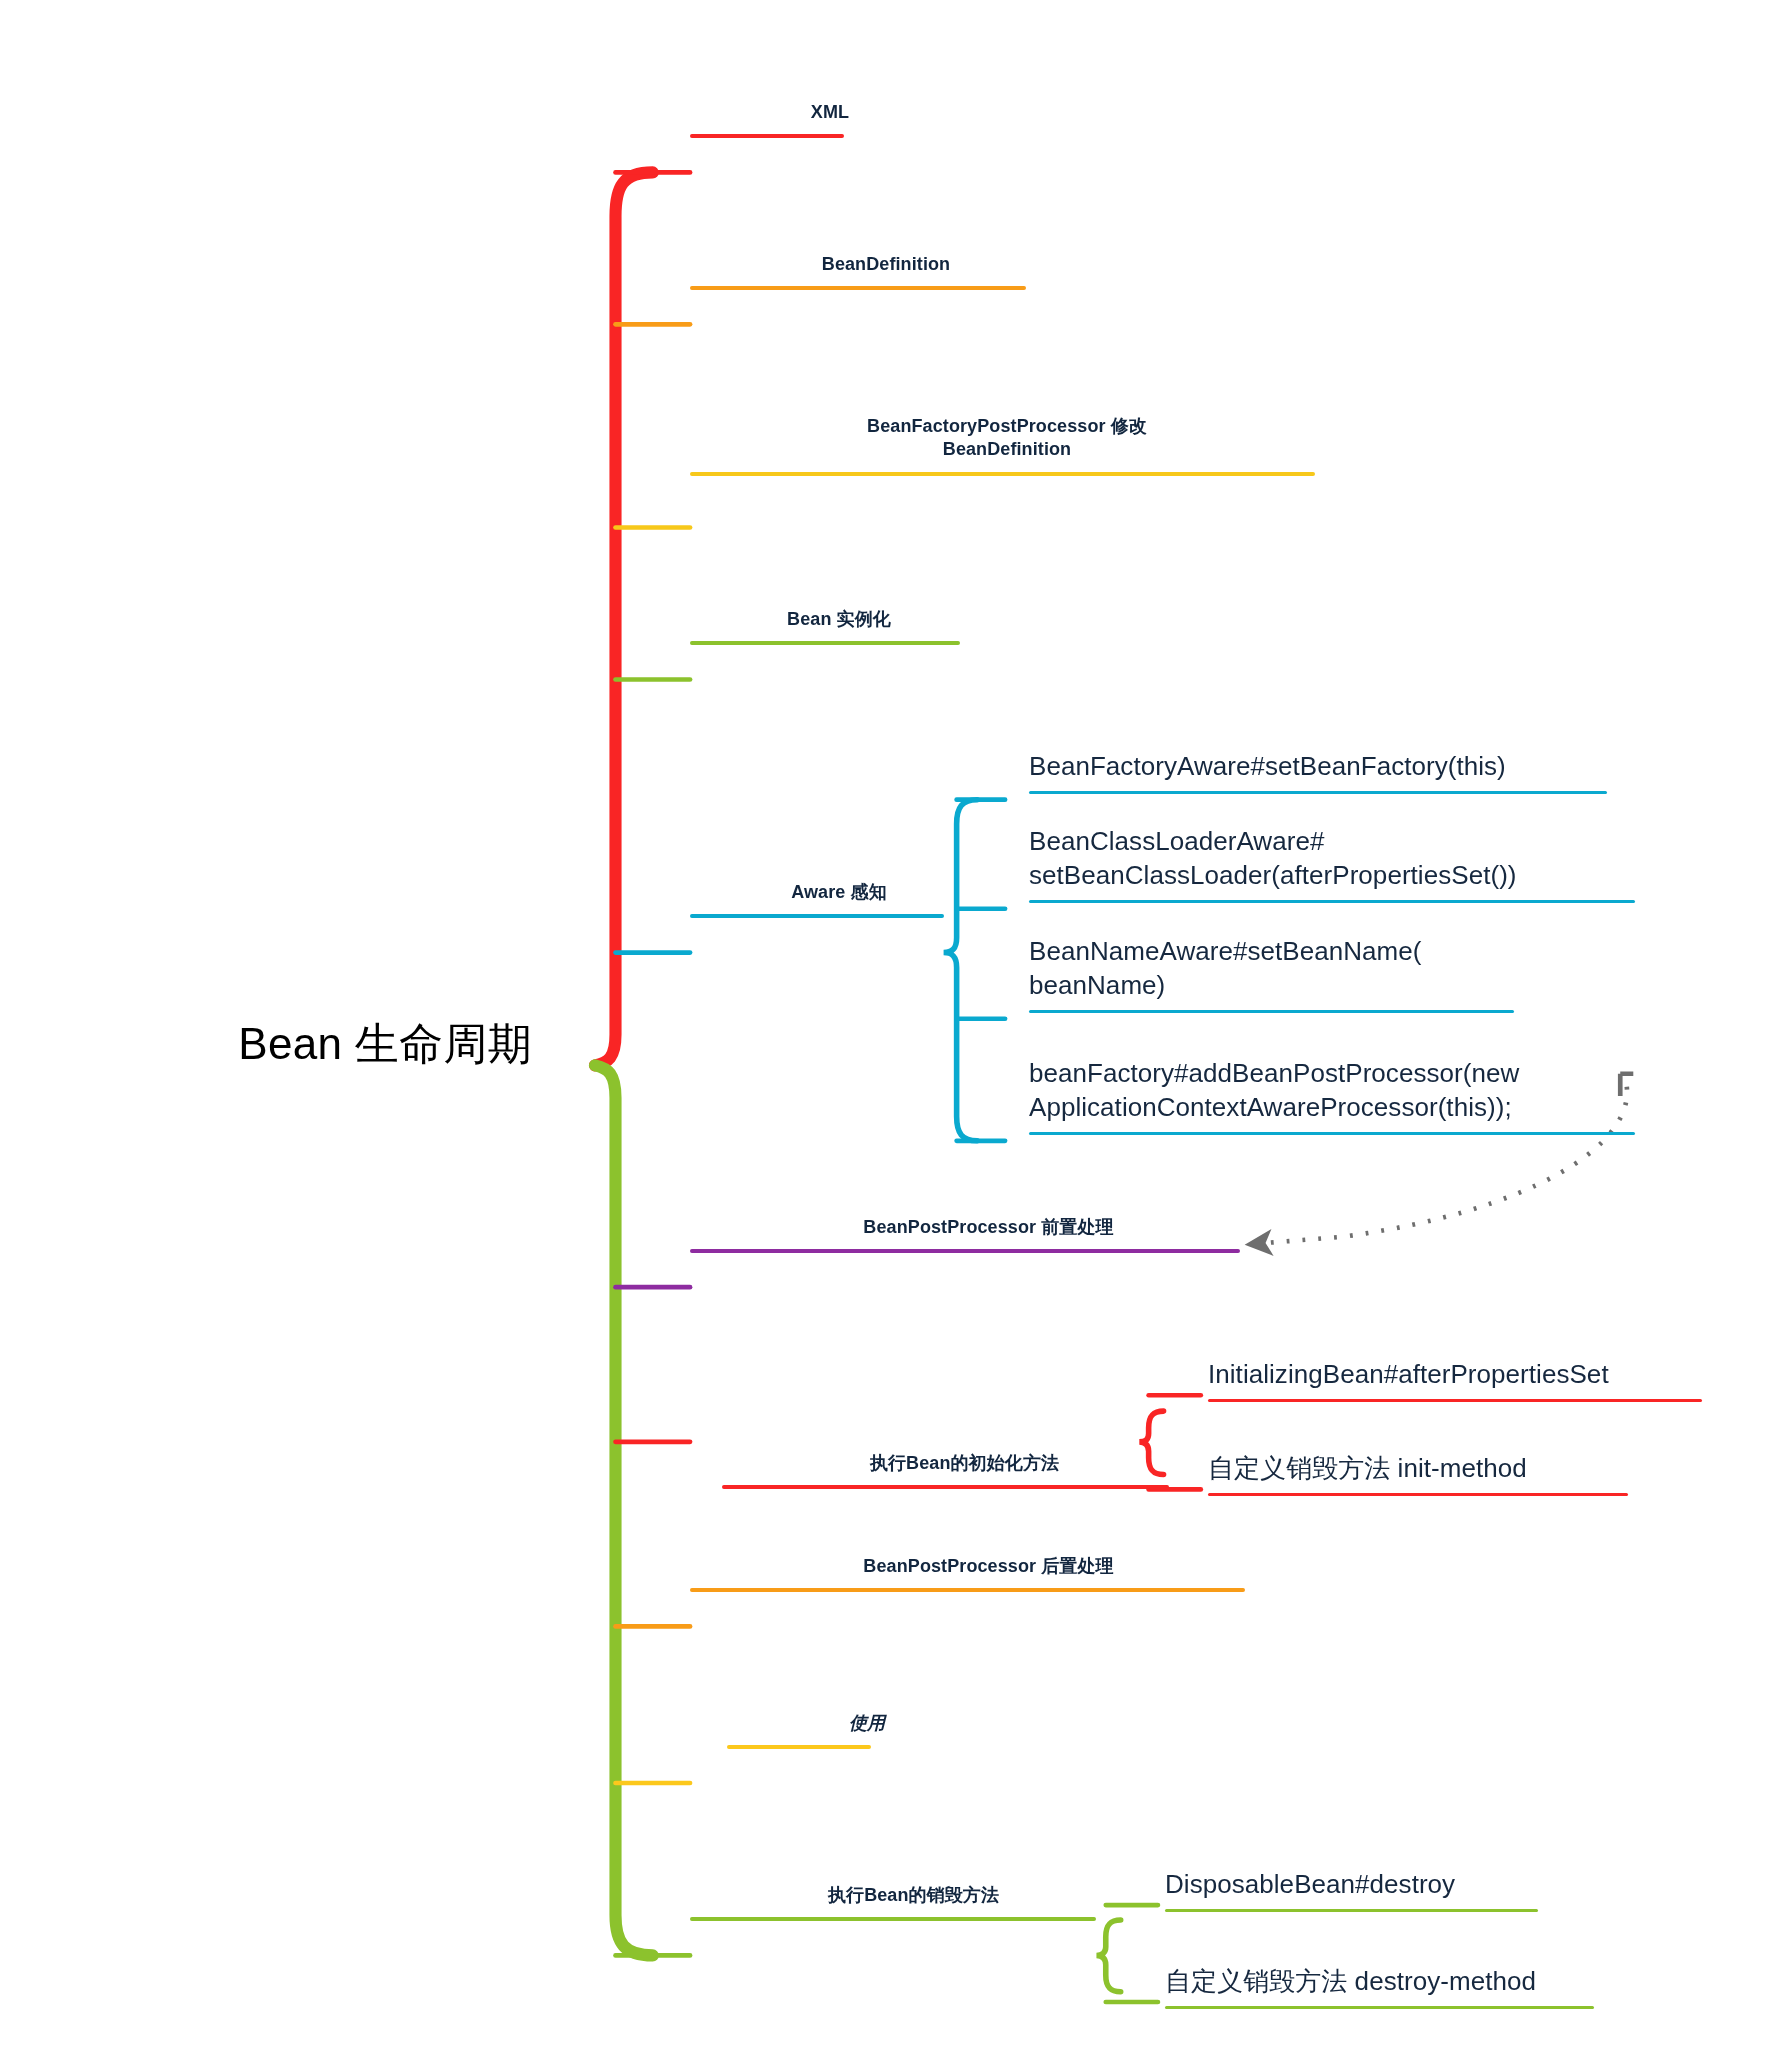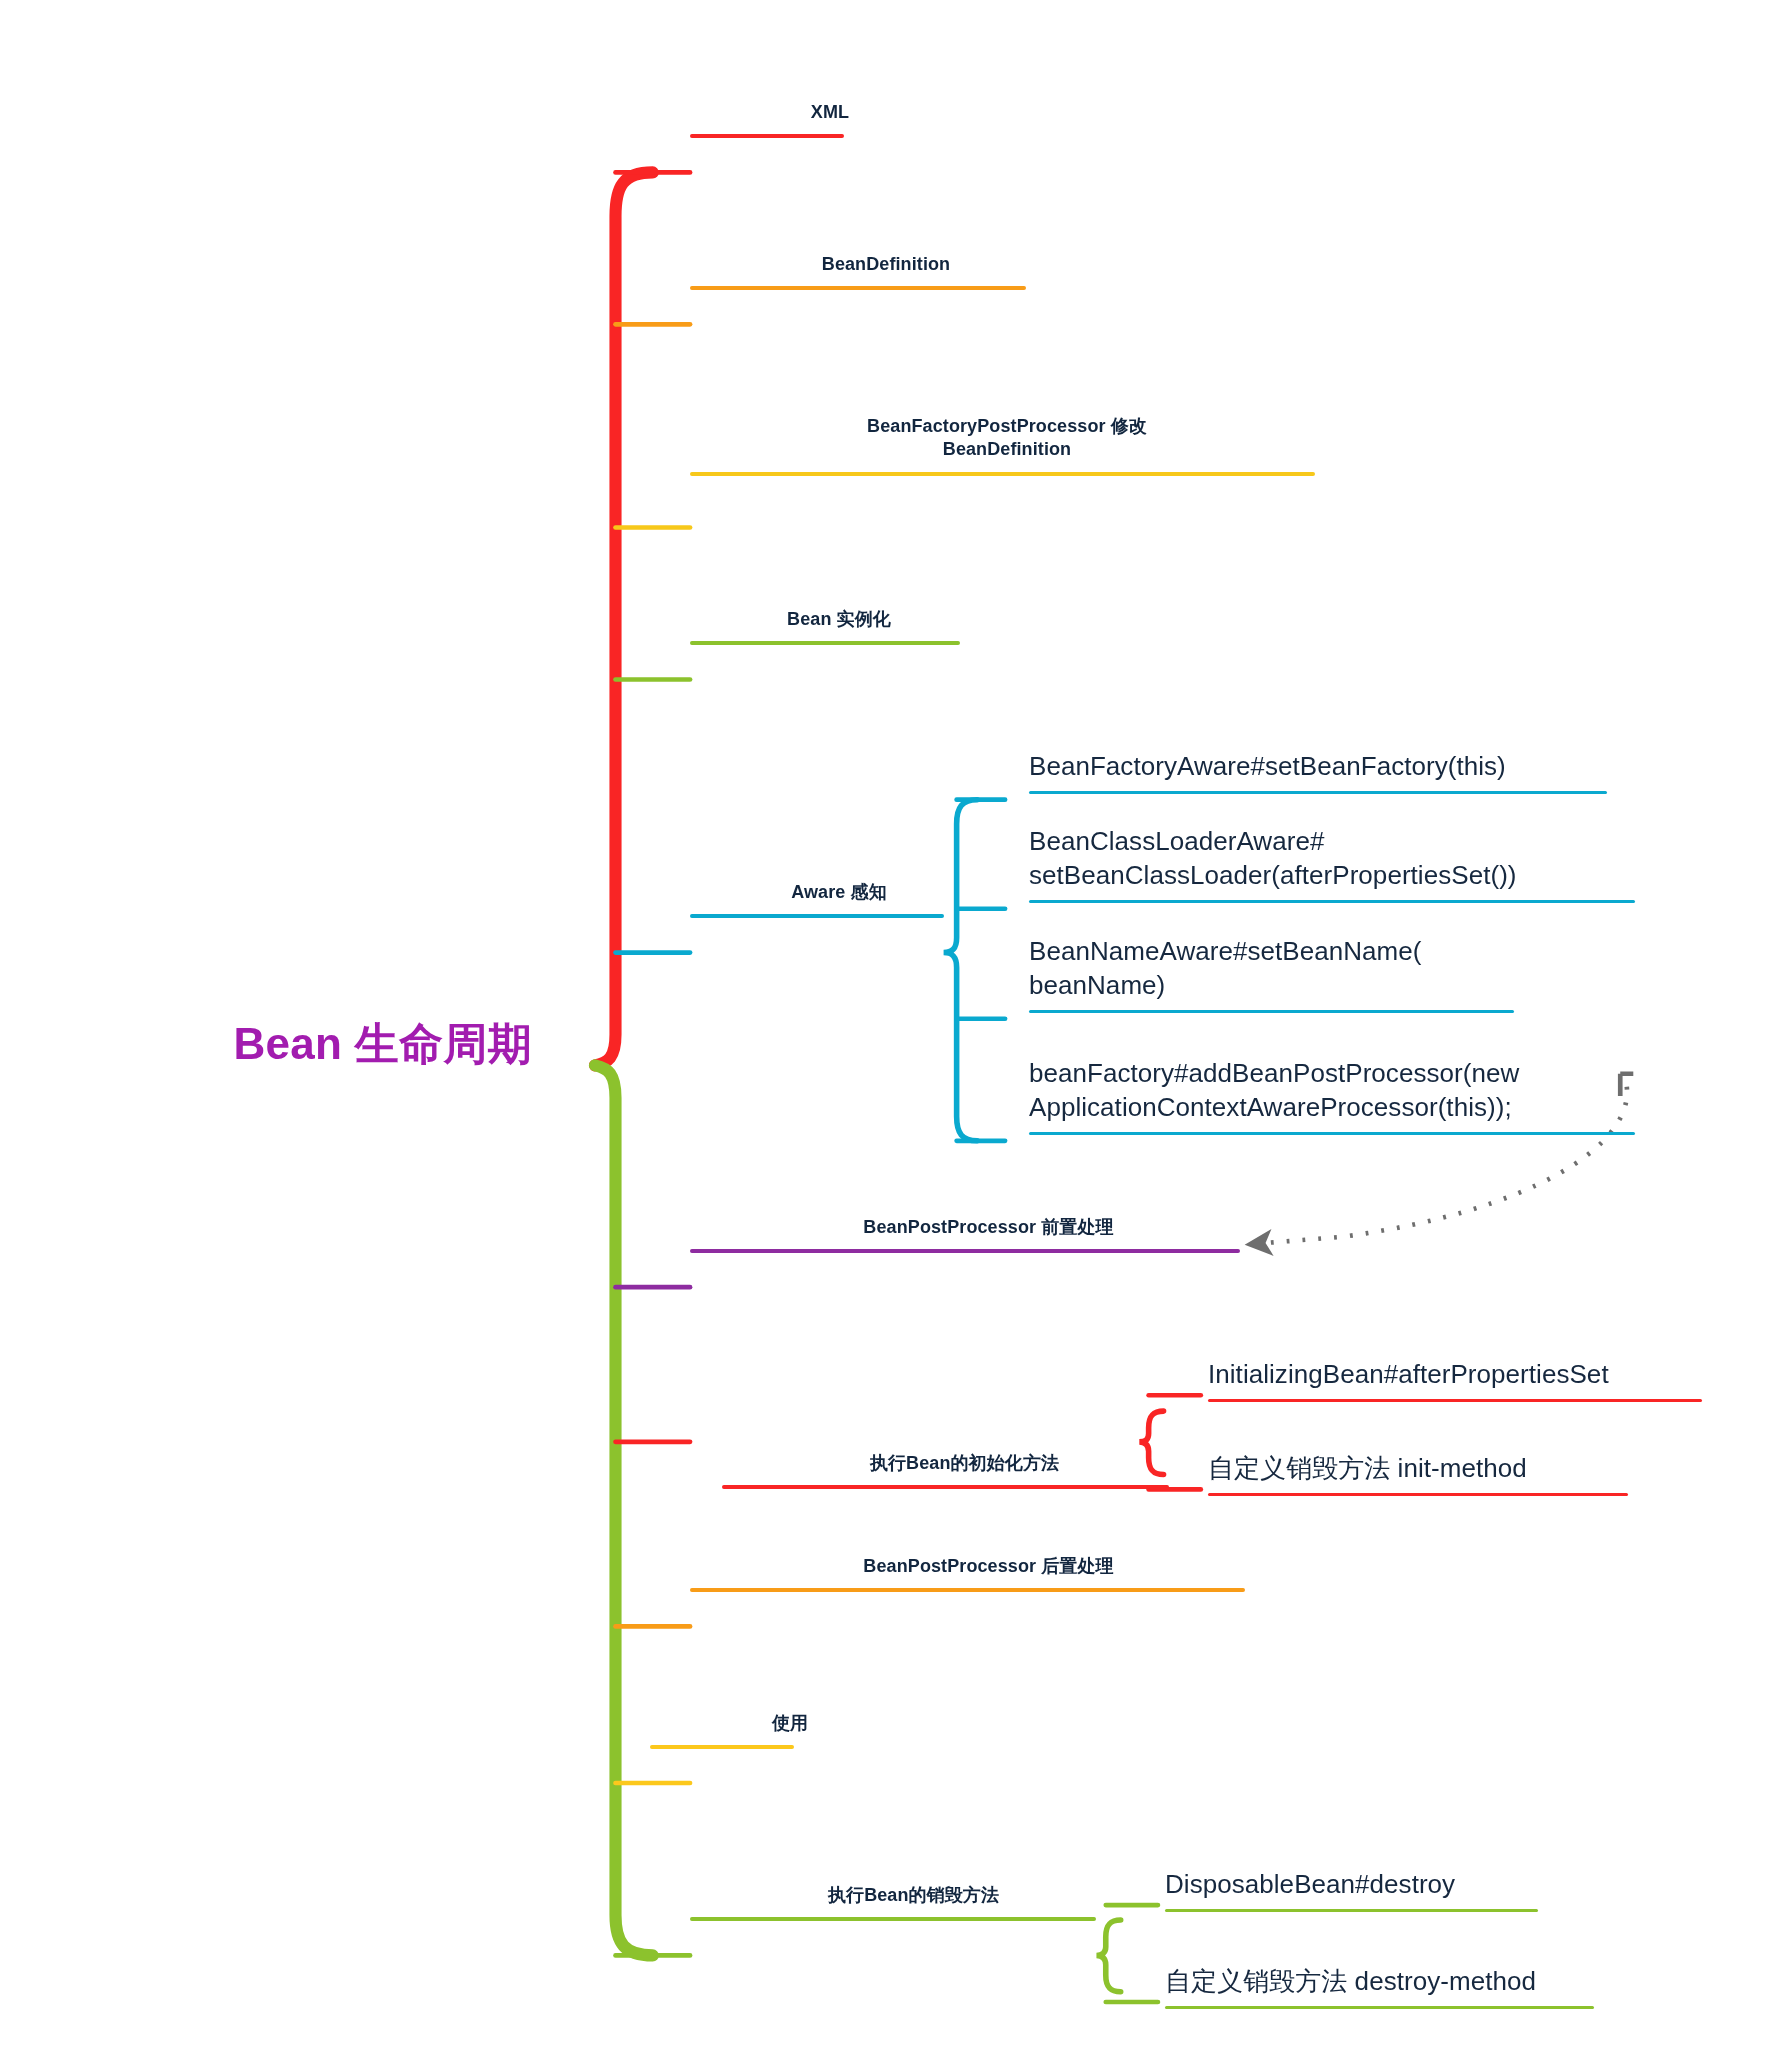--- a/index.html
+++ b/index.html
@@ -39,22 +39,22 @@
   }
   
   #root-node {
     left: 140px;
     top: 1016px;
     width: 392px;
     text-align: right;
   }
   #root-node .node-label {
     font-size: 44px;
-    font-weight: 700;
-    color: #a21caf;
+    font-weight: 400;
+    color: #000000;
     letter-spacing: 0.3px;
   }
   
   .l1 .node-label {
     font-size: 18px;
     font-weight: 700;
     color: #12263f;
     letter-spacing: 0.1px;
     text-align: center;
   }
@@ -166,21 +166,21 @@
   <div class="node l1" style="left:690px; top:1452px; width:485px;margin-left:32px;">
     <span class="node-label">执行Bean的初始化方法</span>
     <span class="underline" style="background:#f92525; width:447px;"></span>
   </div>
 
   <div class="node l1" style="left:690px; top:1555px; width:597px;">
     <span class="node-label">BeanPostProcessor 后置处理</span>
     <span class="underline" style="background:#f89c18; width:555px;"></span>
   </div>
 
-  <div class="node l1" style="left:650px; top:1712px; width:280px;">
+  <div class="node l1" style="left:727px; top:1712px; width:280px;font-style:italic;">
     <span class="node-label">使用</span>
     <span class="underline" style="background:#fcc81c; width:144px;"></span>
   </div>
 
   <div class="node l1" style="left:690px; top:1884px; width:447px;">
     <span class="node-label">执行Bean的销毁方法</span>
     <span class="underline" style="background:#8cc22d; width:406px;"></span>
   </div>
 
   <div class="node l2" style="left:1029px; top:750px; width:597px;">

